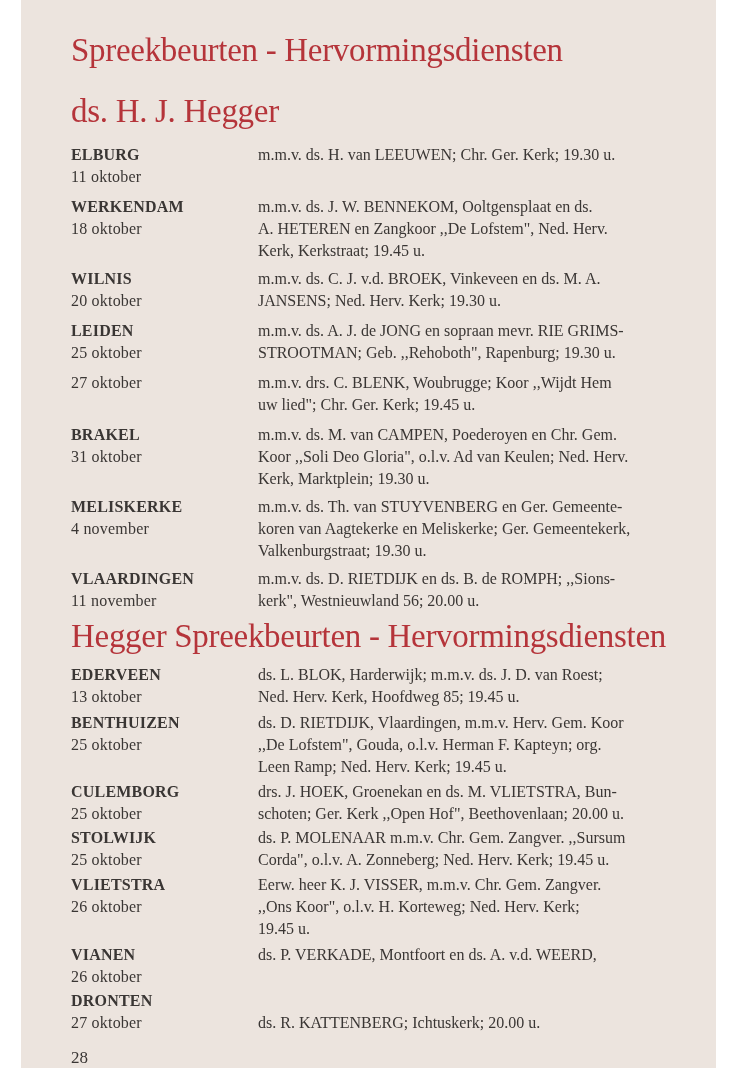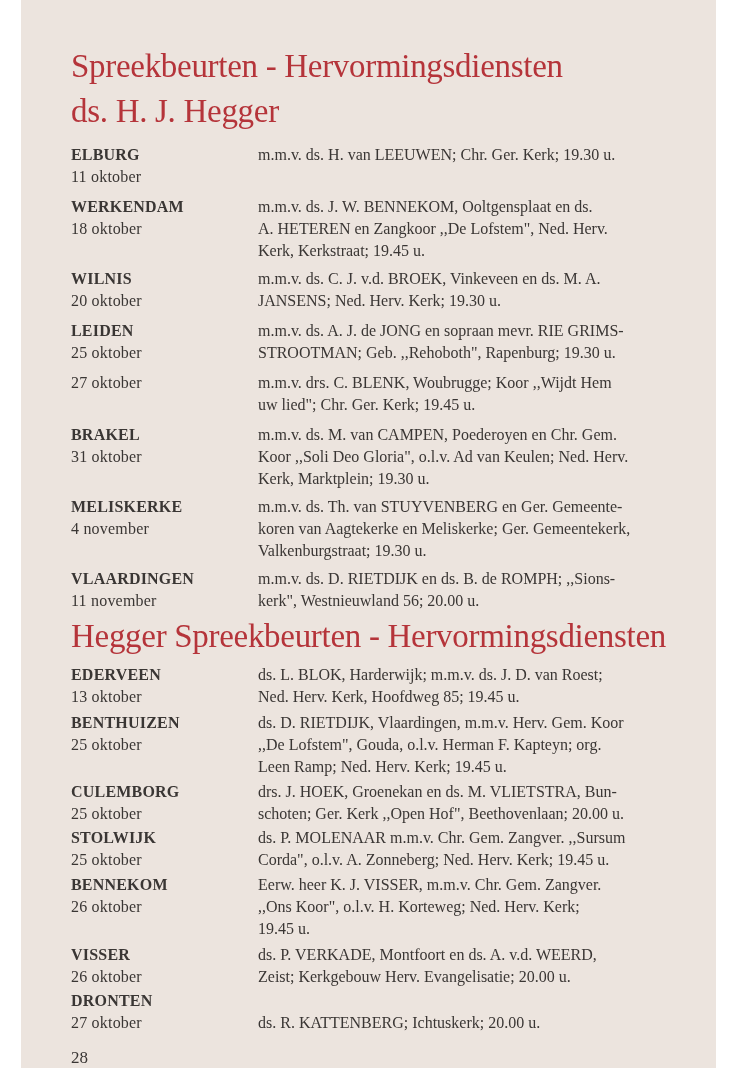--- a/index.html
+++ b/index.html
@@ -23,21 +23,21 @@
     .place .date { display: block; }
     .desc { position: absolute; left: 187px; top: 0; width: 440px; text-align: justify; }
     .desc .line { display: block; white-space: nowrap; }
     .page-number { position: absolute; left: 50px; top: 1048px; font-size: 17px; font-family: "Liberation Serif", serif; }
   </style>
 </head>
 <body>
 
 <div class="page">
 
-  <h1 class="heading" style="top:48px;">Spreekbeurten - Hervormingsdiensten</h1>
+  <h1 class="heading" style="top:32px;">Spreekbeurten - Hervormingsdiensten</h1>
   <h2 class="heading" style="top:93px;">ds. H. J. Hegger</h2>
 
   <div class="entry" style="top:144px;">
     <div class="place">
         <span class="name">ELBURG</span>
         <span class="date">11 oktober</span>
       </div>
     <div class="desc">
         <span class="line">m.m.v. ds. H. van LEEUWEN; Chr. Ger. Kerk; 19.30 u.</span>
       </div>
@@ -164,38 +164,37 @@
         <span class="date">25 oktober</span>
       </div>
     <div class="desc">
         <span class="line">ds. P. MOLENAAR m.m.v. Chr. Gem. Zangver. ,,Sursum</span>
         <span class="line">Corda", o.l.v. A. Zonneberg; Ned. Herv. Kerk; 19.45 u.</span>
       </div>
   </div>
 
   <div class="entry" style="top:874px;">
     <div class="place">
-        <span class="name">BENNEKOM</span>
+        <span class="name">VLIETSTRA</span>
         <span class="date">26 oktober</span>
       </div>
     <div class="desc">
         <span class="line">Eerw. heer K. J. VISSER, m.m.v. Chr. Gem. Zangver.</span>
         <span class="line">,,Ons Koor", o.l.v. H. Korteweg; Ned. Herv. Kerk;</span>
         <span class="line">19.45 u.</span>
       </div>
   </div>
 
   <div class="entry" style="top:944px;">
     <div class="place">
-        <span class="name">VISSER</span>
+        <span class="name">VIANEN</span>
         <span class="date">26 oktober</span>
       </div>
     <div class="desc">
         <span class="line">ds. P. VERKADE, Montfoort en ds. A. v.d. WEERD,</span>
-        <span class="line">Zeist; Kerkgebouw Herv. Evangelisatie; 20.00 u.</span>
       </div>
   </div>
 
   <div class="entry" style="top:990px;">
     <div class="place">
         <span class="name">DRONTEN</span>
         <span class="date">27 oktober</span>
       </div>
     <div class="desc">
         <span class="line">&nbsp;</span>

